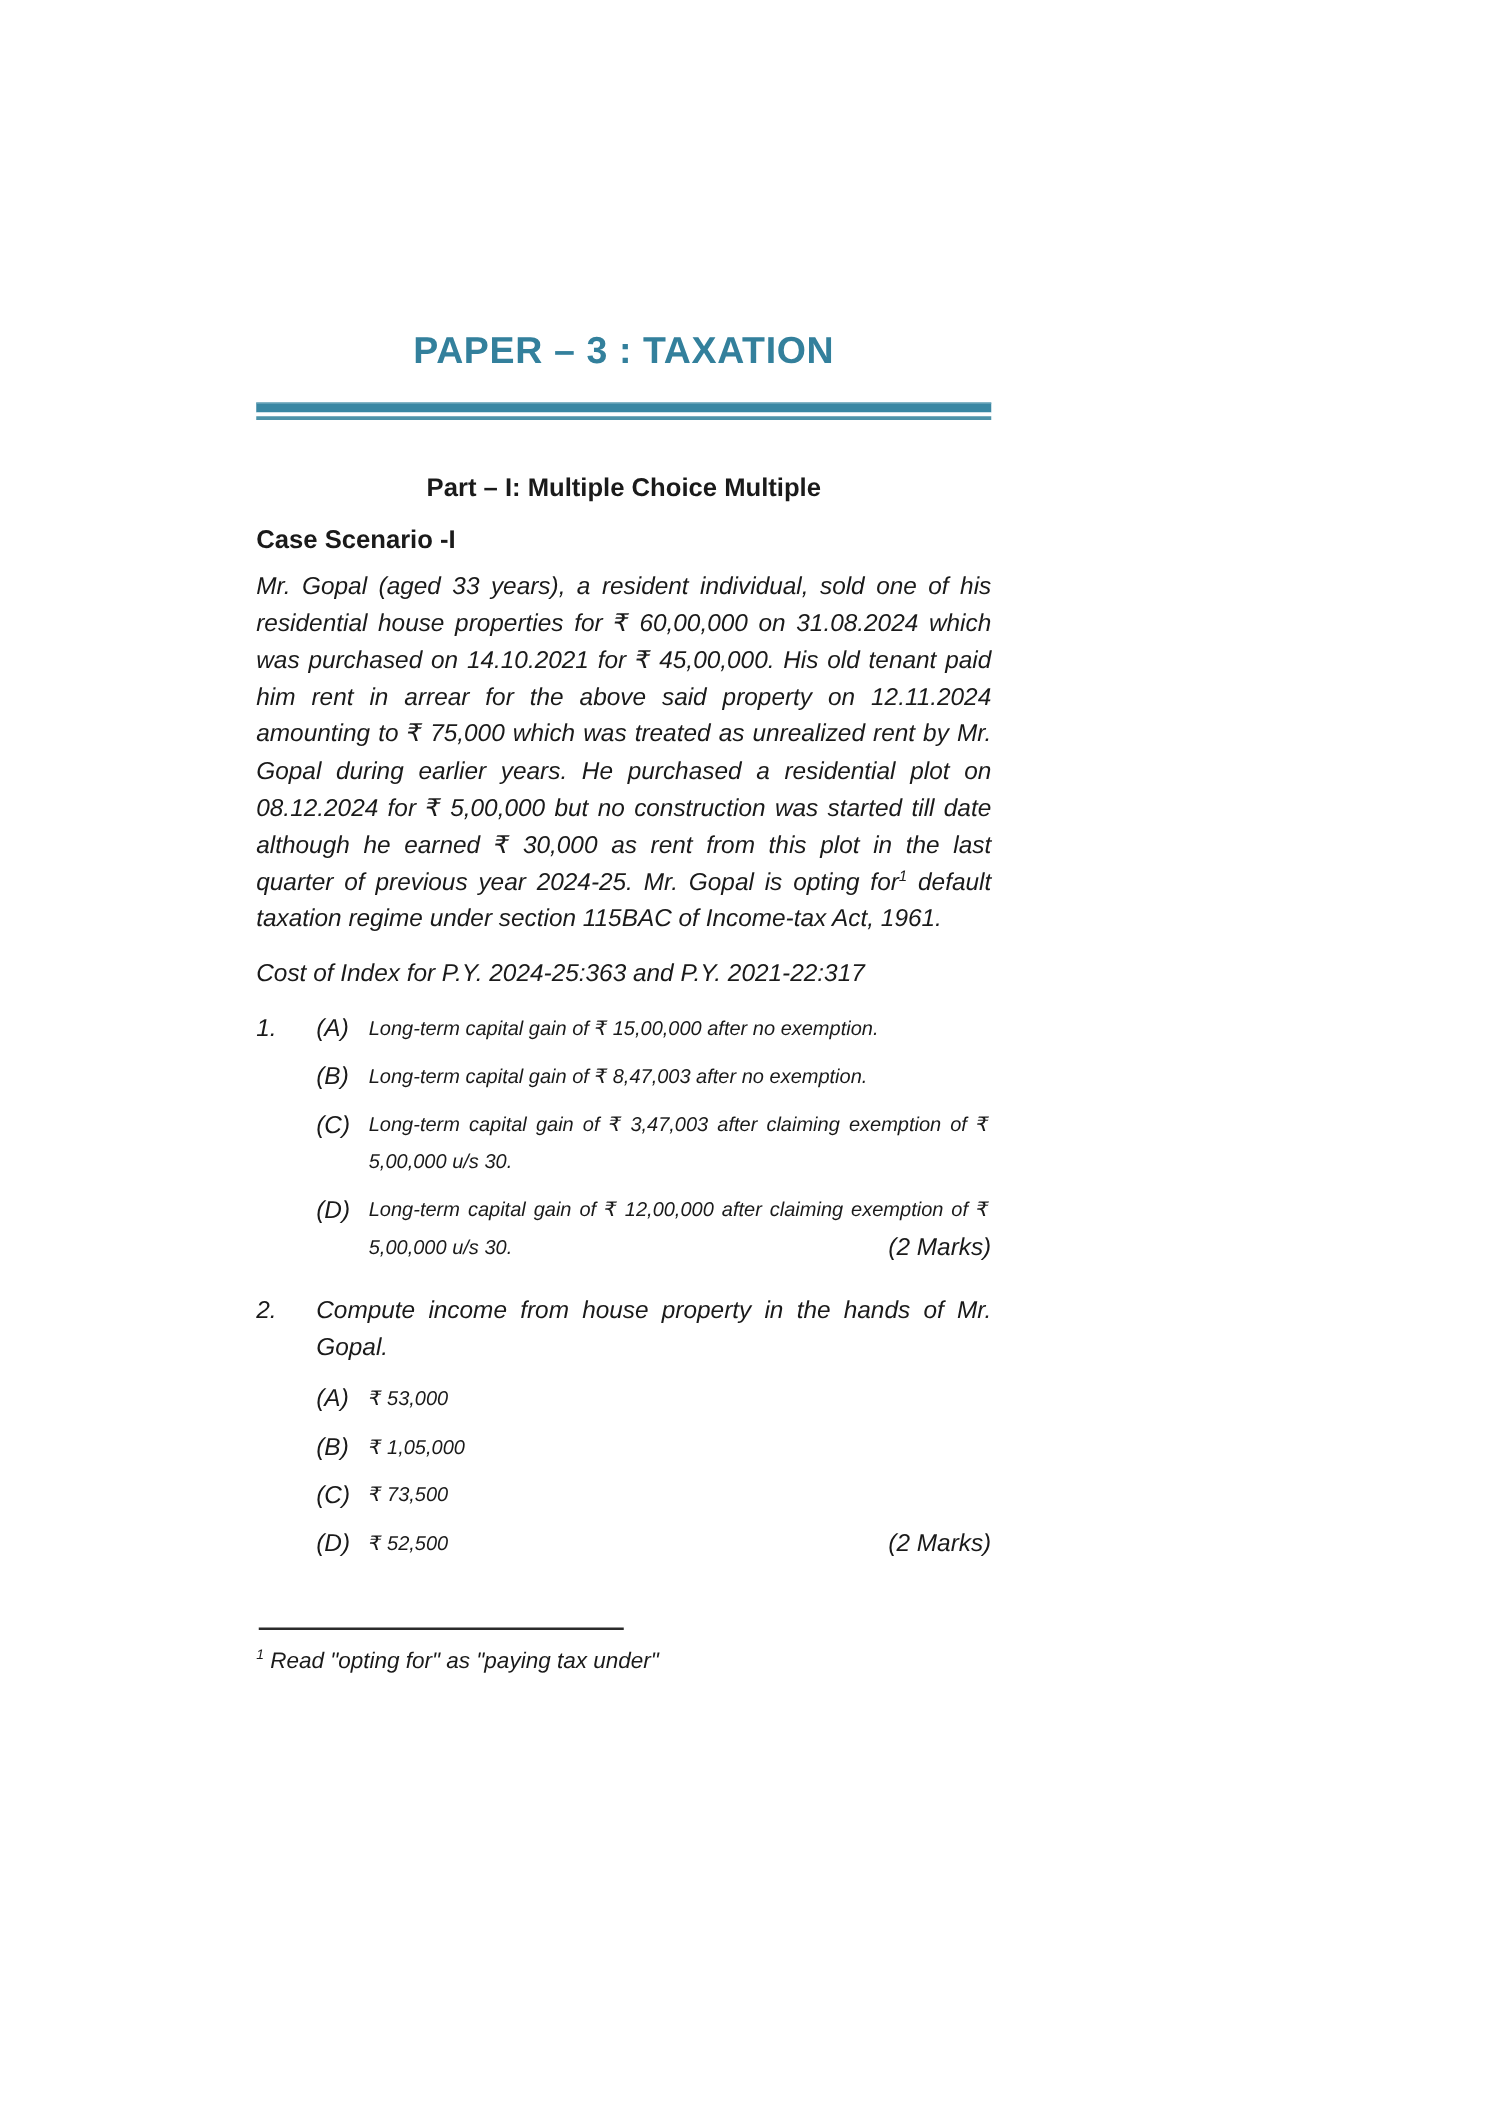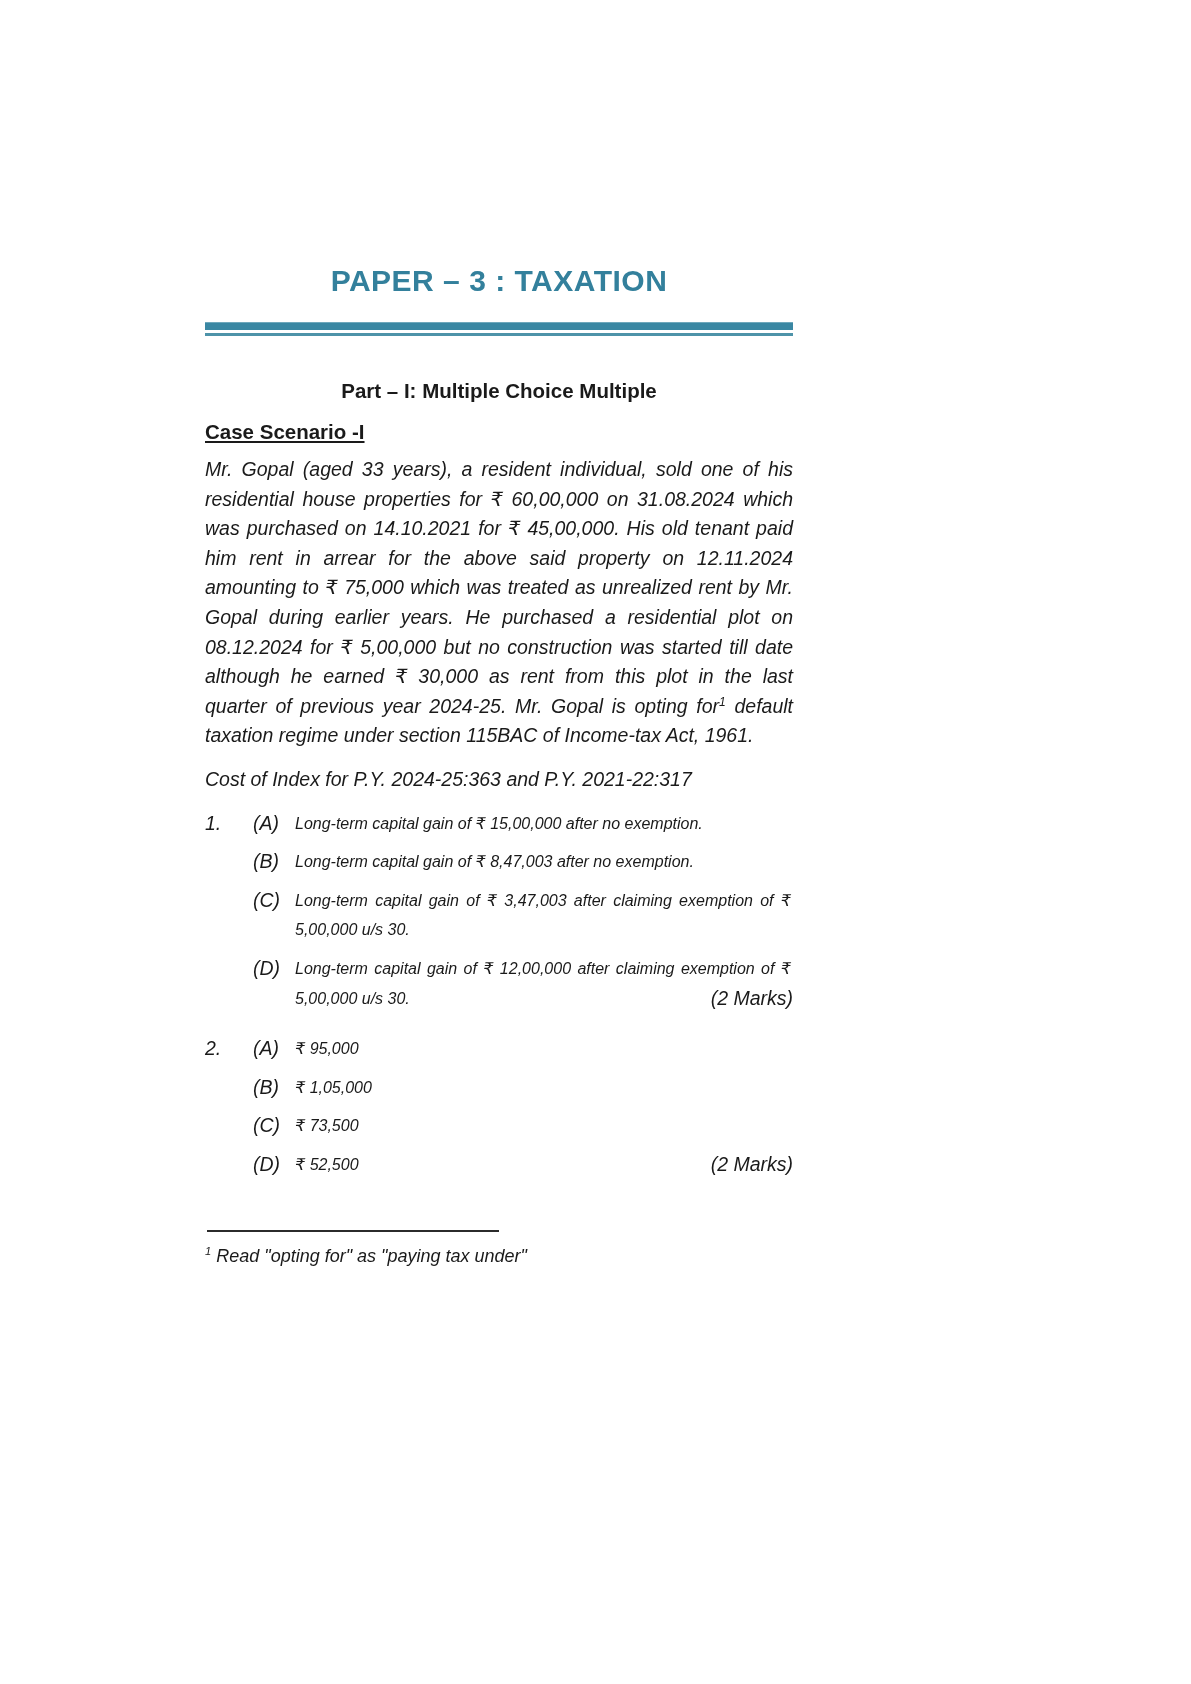--- a/index.html
+++ b/index.html
@@ -35,21 +35,20 @@
     line-height: 26px;
     font-weight: bold;
     text-align: center;
   }
   .case-heading {
     margin: 0 0 10px 0;
     font-size: 20.5px;
     line-height: 26px;
     font-weight: bold;
     text-align: left;
-    text-decoration: underline;
   }
   .body-text {
     font-style: italic;
     font-size: 19.5px;
     line-height: 29.6px;
     margin: 0 0 14px 0;
   }
   .justified { text-align: justify; }
   sup.fn-ref {
     font-size: 0.62em;
@@ -160,24 +159,25 @@
         <div class="opt-label">(D)</div>
         <div class="opt-text">Long-term capital gain of ₹ 12,00,000 after claiming exemption of ₹ 5,00,000 u/s 30.</div>
         <span class="marks">(2 Marks)</span>
       </div>
     </div>
   </div>
 
   <div class="question">
     <div class="q-num">2.</div>
     <div class="q-body">
+      <p class="q-text">Compute income from house property in the hands of Mr. Gopal.</p>
 
       <div class="option">
         <div class="opt-label">(A)</div>
-        <div class="opt-text short">₹ 95,000</div>
+        <div class="opt-text short">₹ 53,000</div>
       </div>
 
       <div class="option">
         <div class="opt-label">(B)</div>
         <div class="opt-text short">₹ 1,05,000</div>
       </div>
 
       <div class="option">
         <div class="opt-label">(C)</div>
         <div class="opt-text short">₹ 73,500</div>

